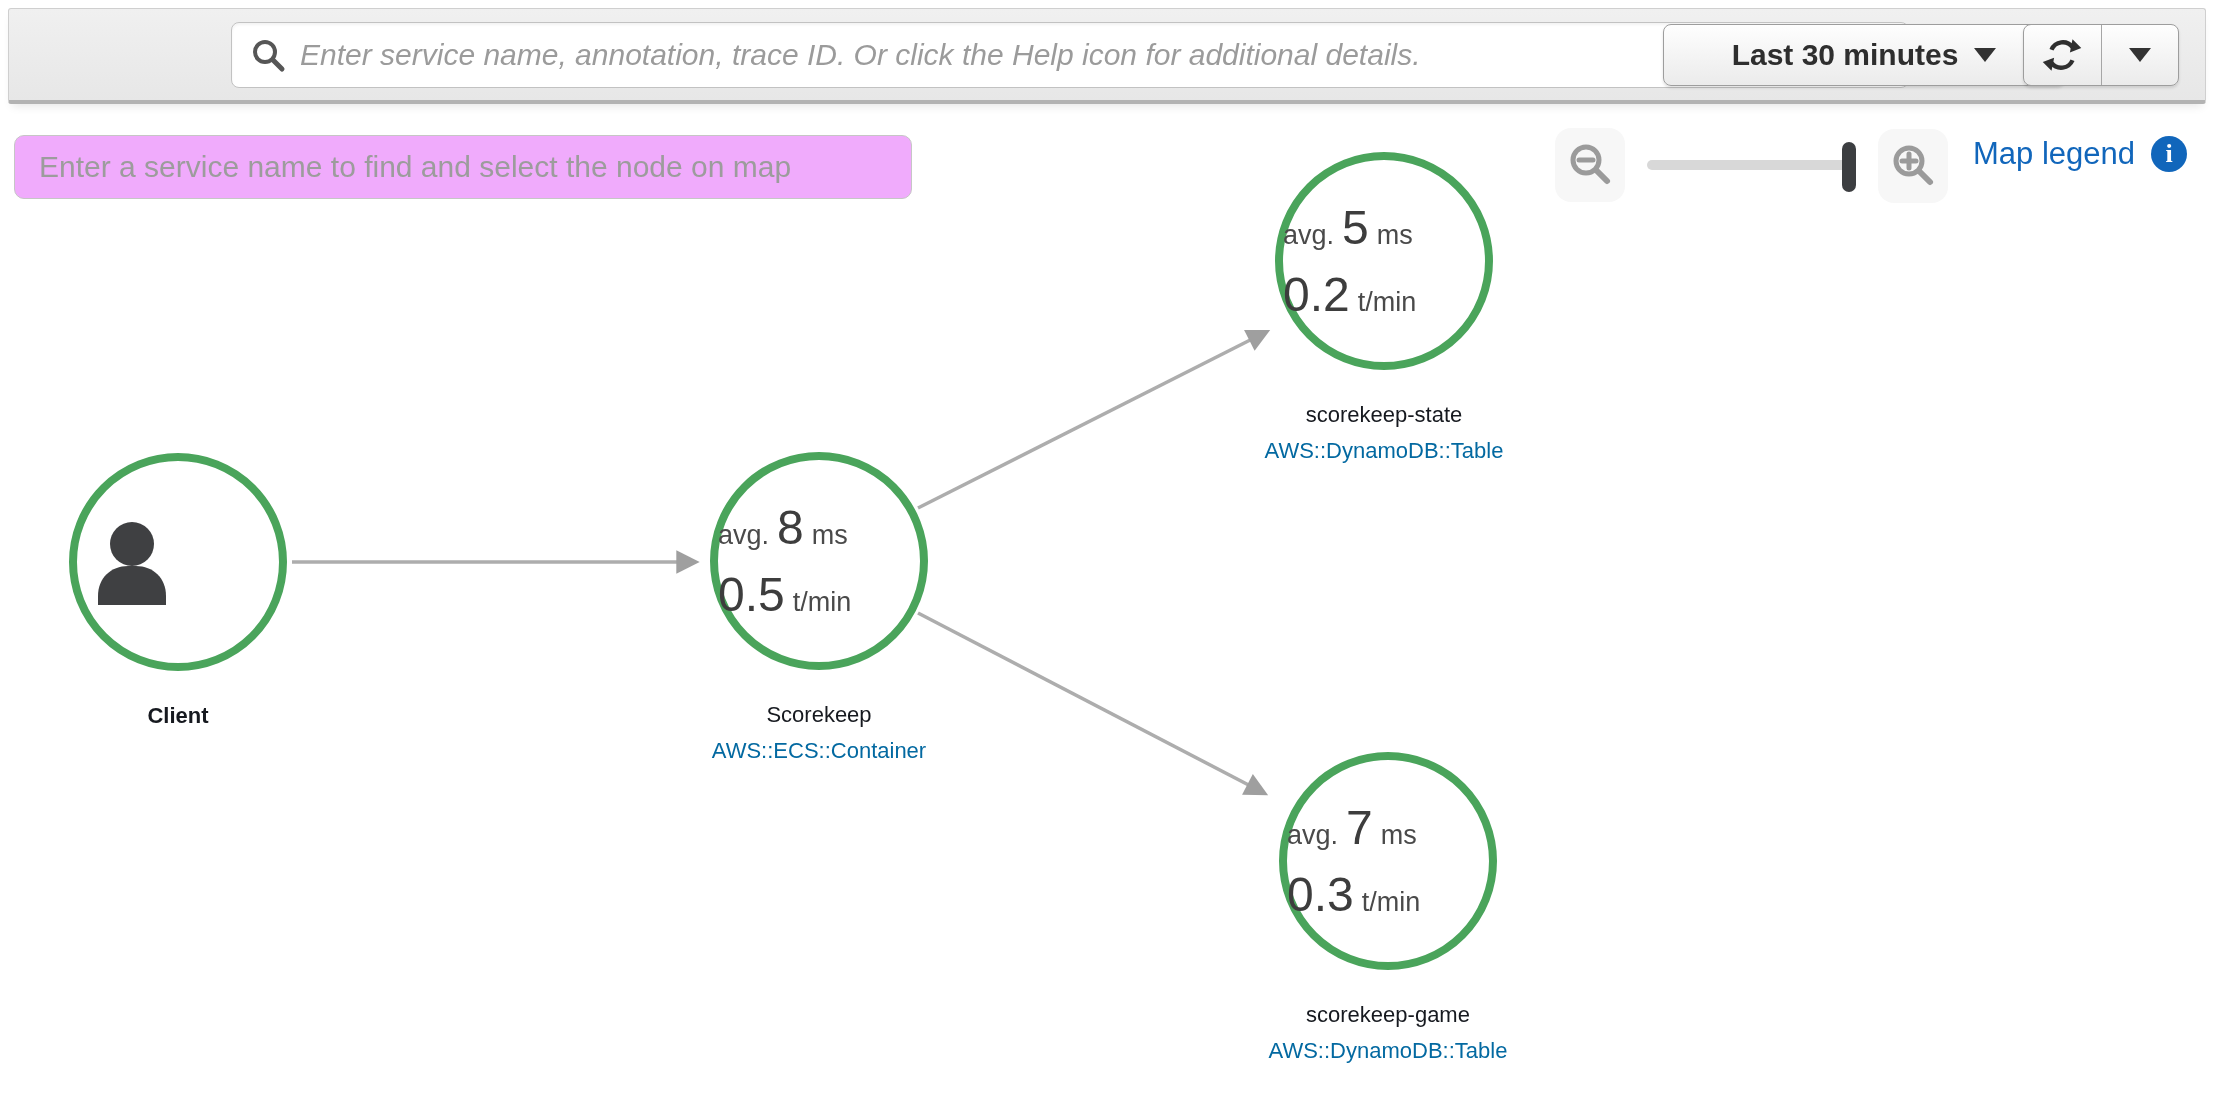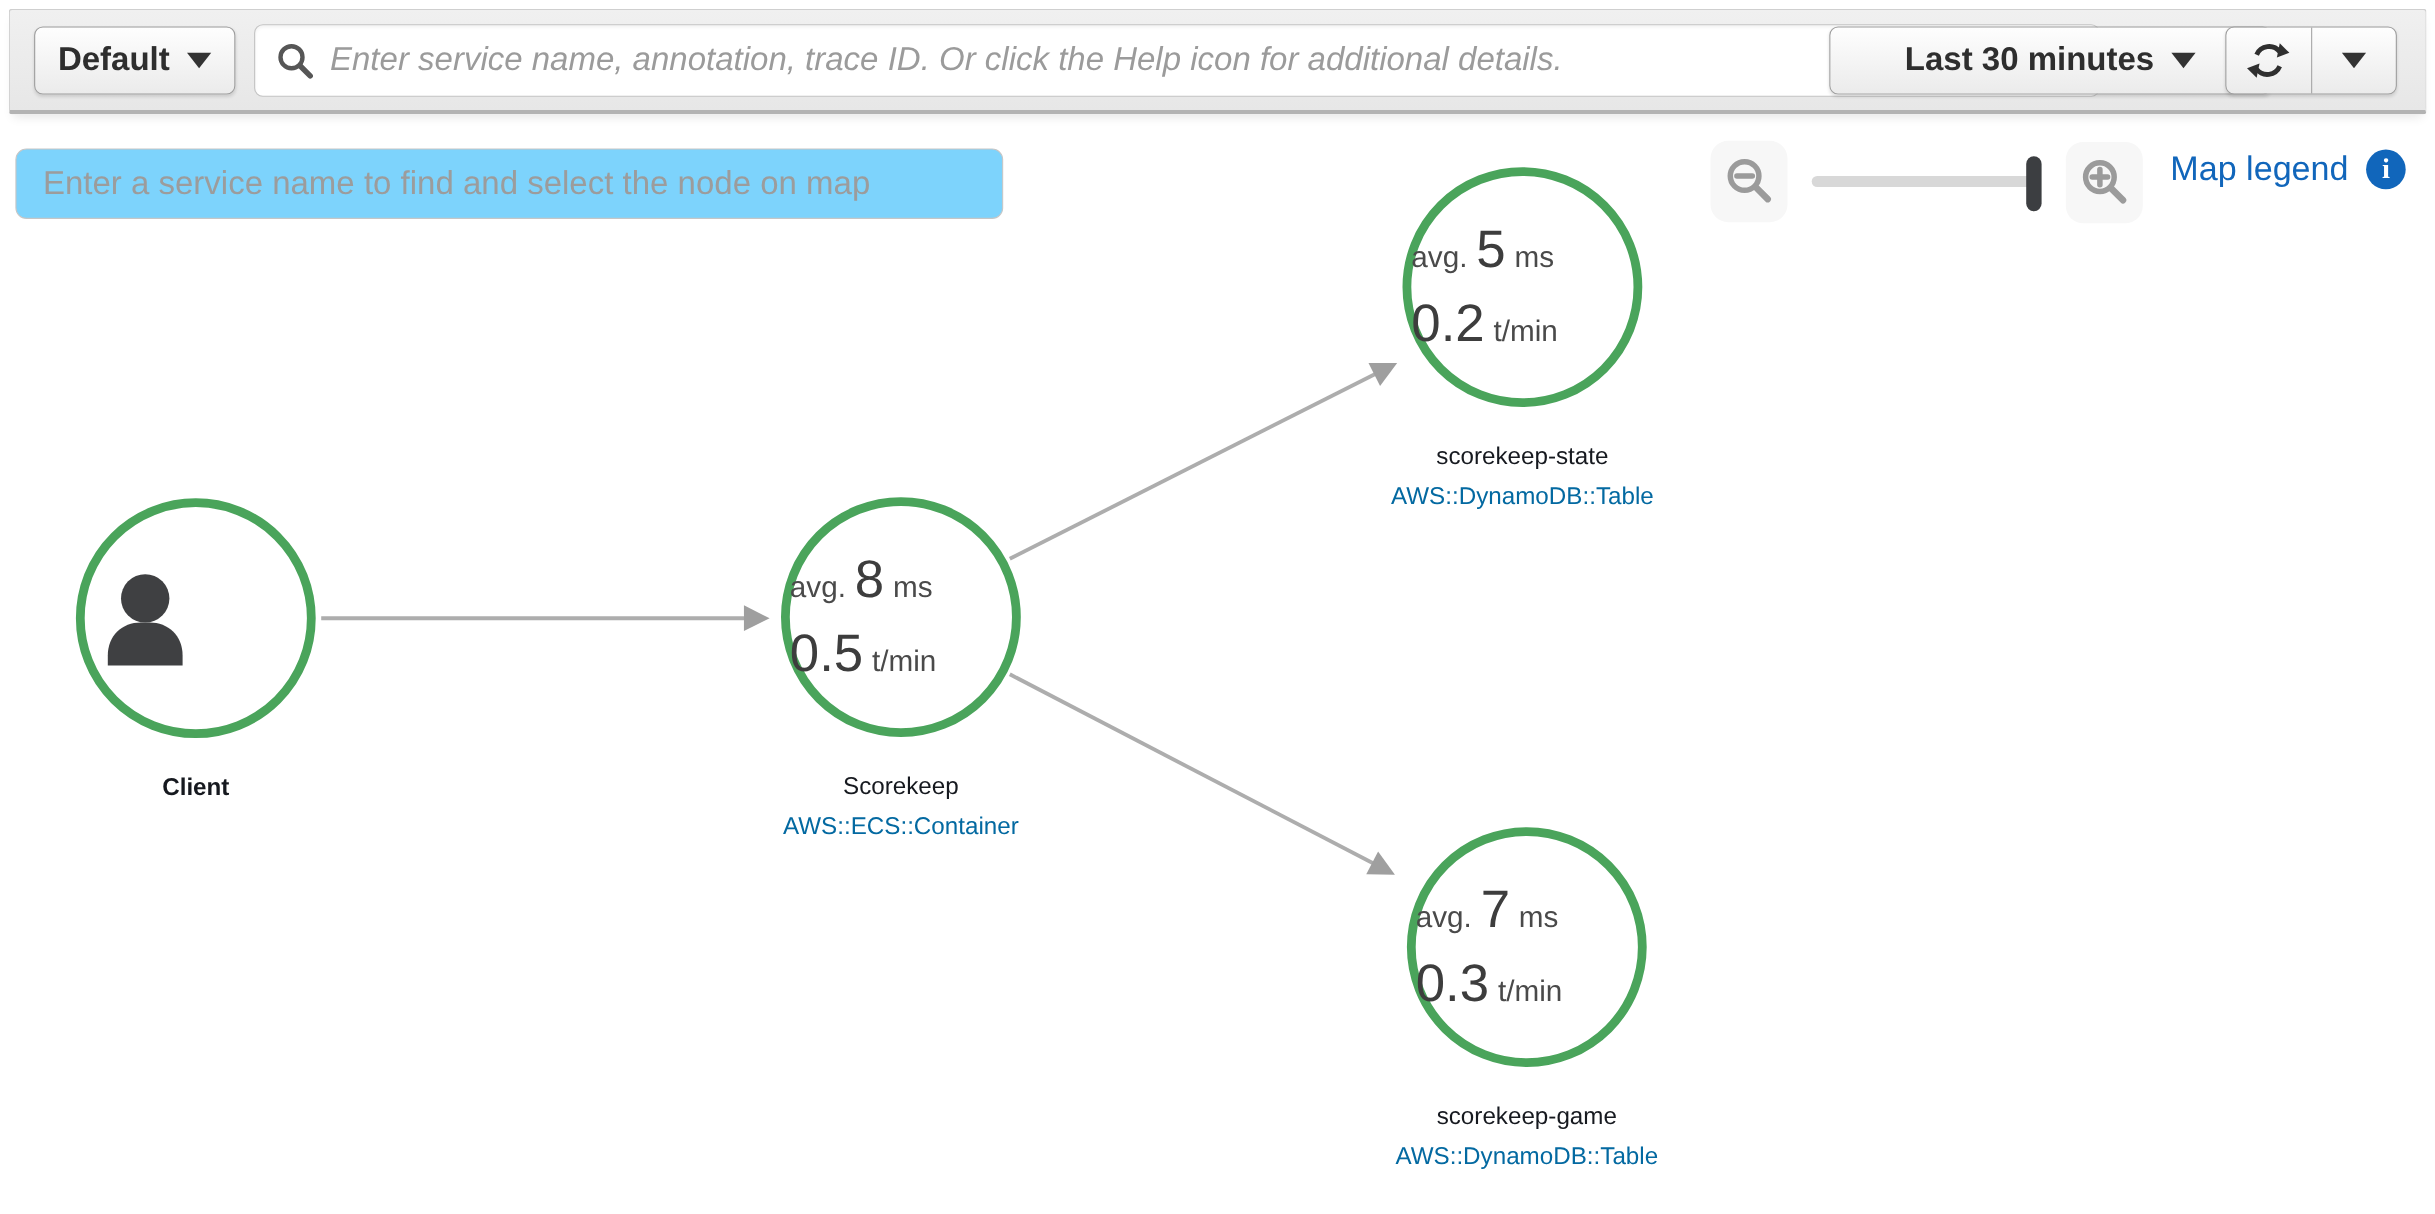--- a/index.html
+++ b/index.html
@@ -34,21 +34,21 @@
   .split-btn { position:absolute; left:2014px; top:15px; width:156px; height:62px;
     background:linear-gradient(180deg,#fefefe,#ebebeb);
     border:1px solid #9d9d9d; border-radius:8px; display:flex;
     box-shadow:0 2px 3px rgba(0,0,0,0.12); }
   .split-half { flex:1; display:flex; align-items:center; justify-content:center; cursor:pointer; }
   .split-half:first-child { border-right:1px solid #a6a6a6; }
 
   
   .find-input { position:absolute; left:14px; top:135px; width:898px; height:64px;
     border:1px solid #c6c6c6; border-radius:10px; padding:0 24px; font-size:30px;
-    font-family:"Liberation Sans", sans-serif; color:#333; outline:none; background:#7dd3fc; }
+    font-family:"Liberation Sans", sans-serif; color:#333; outline:none; background:#f0abfc; }
   .find-input::placeholder { color:#9c9c9c; }
   .zoom-sq { position:absolute; width:70px; height:74px; background:#f7f7f7;
     border-radius:16px; display:flex; align-items:center; justify-content:center; cursor:pointer; }
   .zoom-out-btn { left:1555px; top:128px; }
   .zoom-in-btn  { left:1878px; top:129px; }
   .slider-track { position:absolute; left:1647px; top:160px; width:208px; height:10px;
     background:#d8d8d8; border-radius:5px; cursor:pointer; }
   .slider-handle { position:absolute; left:1842px; top:142px; width:14px; height:50px;
     background:#3c3e41; border-radius:7px; cursor:grab; }
   .legend-row { position:absolute; left:1973px; top:136px; display:flex;
@@ -72,24 +72,20 @@
   .node-label.bold { font-weight:bold; }
   .node-type { margin-top:10px; font-size:22px; color:#0369a1; text-align:center; }
 
   .icon-svg { display:block; }
 </style>
 </head>
 <body>
 
 <div class="topbar">
 
-  <div class="tb-btn default-btn">
-    <span>Default</span>
-    <span class="caret-down"></span>
-  </div>
 
   <div class="search-box">
     <svg class="icon-svg" width="36" height="36" viewBox="0 0 36 36">
       <circle cx="15" cy="15" r="10" fill="none" stroke="#565656" stroke-width="4"></circle>
       <line x1="23" y1="23" x2="32" y2="32" stroke="#565656" stroke-width="5" stroke-linecap="round"></line>
     </svg>
     <input type="text" placeholder="Enter service name, annotation, trace ID. Or click the Help icon for additional details." style="">
     <div class="help-circle">
       <span>?</span>
     </div>

